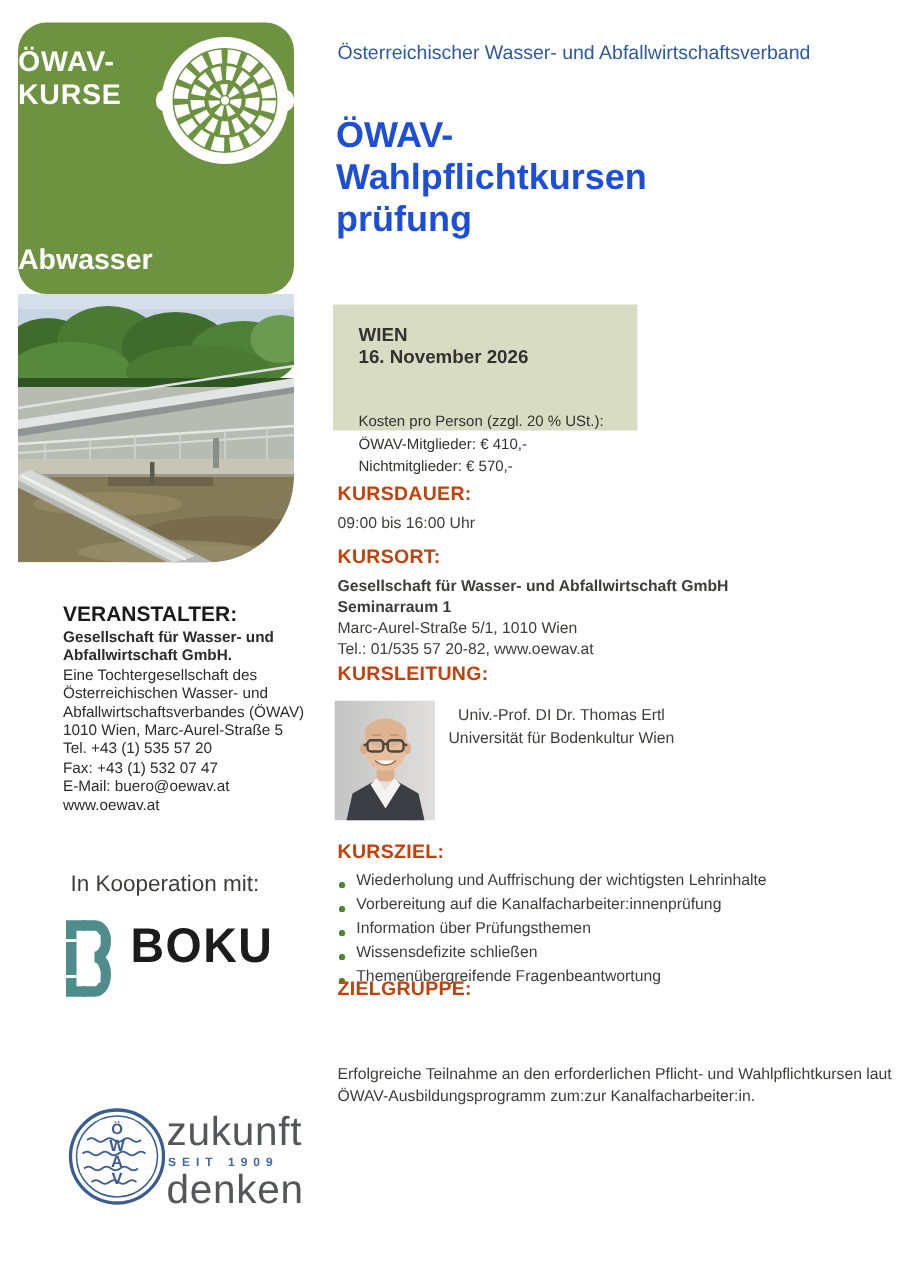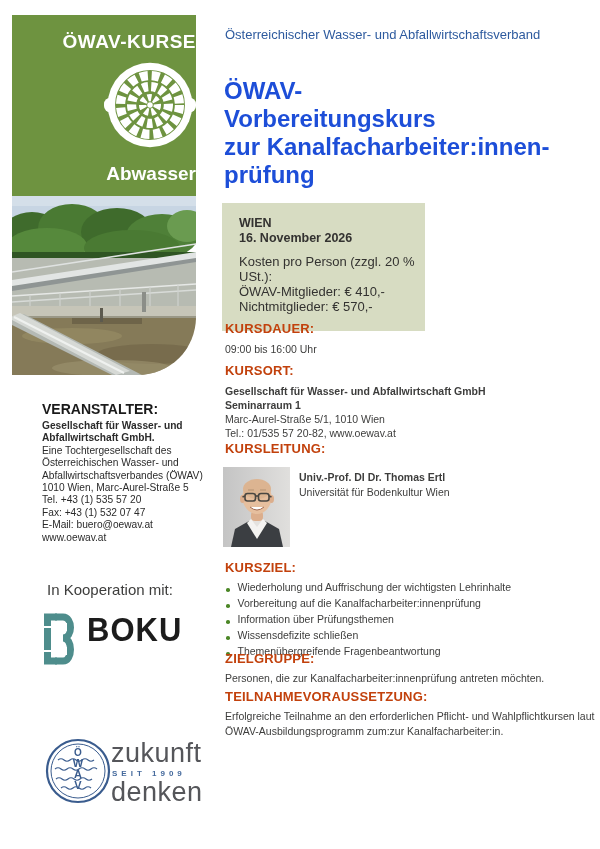--- a/index.html
+++ b/index.html
@@ -1,49 +1,49 @@
 <!DOCTYPE html>
 <html><head>
 <meta charset="utf-8">
 <style>
   html,body{margin:0;padding:0;background:#fff;}
   .page{position:relative;width:600px;height:849px;background:#fff;overflow:hidden;
         font-family:"Liberation Sans", sans-serif;color:#3d3d3c;}
 
   
   .badge{position:absolute;left:12px;top:15px;width:184px;height:181px;background:#6e9340;
-         display:flex;flex-direction:column;align-items:flex-end;}
+         display:flex;flex-direction:row;align-items:flex-start;border-radius:19px;}
   .badge-title{margin-top:16px;font-size:19px;font-weight:bold;color:#fff;letter-spacing:.5px;}
   .badge-icon{margin-top:6px;}
   .badge-cat{position:absolute;bottom:11px;font-size:19px;font-weight:bold;color:#fff;margin-top:20px;}
 
   
   .photo{position:absolute;left:12px;top:196px;width:184px;height:179px;
          border-radius:0 0 58px 0;overflow:hidden;}
 
   
   .org-line{position:absolute;left:225px;top:27px;font-size:13px;color:#2d5a9e;}
   .main-title{position:absolute;left:224px;top:57px;font-size:24px;line-height:28px;
               font-weight:bold;color:#1d4ed8;margin-top:20px;}
 
   
-  .event-box{position:absolute;left:222px;top:203px;width:203px;height:128px;
+  .event-box{position:absolute;left:222px;top:203px;width:203px;height:84px;
              background:#d7dcc2;box-sizing:border-box;padding:13px 0 0 17px;color:#333230;}
   .event-city,.event-date{font-size:12.5px;font-weight:bold;line-height:15px;}
-  .event-cost{margin-top:8px;font-size:13px;line-height:15px;}
+  .event-cost{margin-top:28px;font-size:10px;line-height:15px;}
 
   
   .h-green{position:absolute;left:225px;font-size:13px;font-weight:bold;color:#c2410c;letter-spacing:.2px;}
   .body-txt{position:absolute;left:225px;font-size:10.5px;line-height:14px;color:#3d3d3c;}
   .bold-line{font-weight:bold;}
 
   .leader-row{position:absolute;left:223px;top:467px;display:flex;}
   .portrait{width:67px;height:80px;flex:0 0 auto;}
   .leader-meta{margin-left:9px;padding-top:3px;font-size:10.5px;line-height:15px;}
-  .leader-name{font-weight:bold;}
+  .leader-name{font-weight:normal;text-align:center;}
 
   .bullets{position:absolute;left:226px;top:579px;width:372px;}
   .bullet-item{display:flex;align-items:center;font-size:10.5px;line-height:16px;}
   .bullet-dot{width:3.5px;height:3.5px;border-radius:50%;background:#4c8727;margin:6px 8px 0 0;flex:0 0 auto;}
 
   
   .veranstalter-h{position:absolute;left:42px;top:401px;font-size:14px;font-weight:bold;color:#1a1a1a;}
   .veranstalter-body{position:absolute;left:42px;top:420px;font-size:10.2px;line-height:12.4px;color:#2b2b2b;}
   .koop-label{position:absolute;left:47px;top:581px;font-size:15px;color:#3d3d3c;}
   .boku{position:absolute;left:42px;top:613px;display:flex;align-items:flex-start;}
@@ -124,22 +124,21 @@
       <line x1="2" y1="121" x2="112" y2="177" stroke="#eff1ef" stroke-width="2"></line>
 
       <rect x="88" y="112" width="3" height="14" fill="#5c5a4e"></rect>
       <rect x="130" y="96" width="4" height="20" fill="#8b8e88"></rect>
     </svg>
   </div>
 
   <div class="org-line">Österreichischer Wasser- und Abfallwirtschaftsverband</div>
   <div class="main-title">
     <div>ÖWAV-</div>
-    <div>Vorbereitungskurs</div>
-    <div>zur Kanalfacharbeiter:innen-</div>
+    <div>Wahlpflichtkursen</div>
     <div>prüfung</div>
   </div>
 
   <div class="event-box">
     <div class="event-city">WIEN</div>
     <div class="event-date">16. November 2026</div>
     <div class="event-cost">
       <div>Kosten pro Person (zzgl. 20 % USt.):</div>
       <div>ÖWAV-Mitglieder: € 410,-</div>
       <div>Nichtmitglieder: € 570,-</div>
@@ -219,23 +218,21 @@
         <span class="bullet-dot"></span>
         <span>Wissensdefizite schließen</span>
       </div>
     <div class="bullet-item">
         <span class="bullet-dot"></span>
         <span>Themenübergreifende Fragenbeantwortung</span>
       </div>
   </div>
 
   <div class="h-green" style="top:651px">ZIELGRUPPE:</div>
-  <div class="body-txt" style="top:671px;width:375px">Personen, die zur Kanalfacharbeiter:innenprüfung antreten möchten.</div>
-
-  <div class="h-green" style="top:689px">TEILNAHMEVORAUSSETZUNG:</div>
+
   <div class="body-txt" style="top:709px;width:378px;line-height:15px">Erfolgreiche Teilnahme an den erforderlichen Pflicht- und Wahlpflichtkursen laut ÖWAV-Ausbildungsprogramm zum:zur Kanalfacharbeiter:in.</div>
 
   <div class="veranstalter-h">VERANSTALTER:</div>
   <div class="veranstalter-body">
     <div class="bold-line">Gesellschaft für Wasser- und</div>
     <div class="bold-line">Abfallwirtschaft GmbH.</div>
     <div>Eine Tochtergesellschaft des</div>
     <div>Österreichischen Wasser- und</div>
     <div>Abfallwirtschaftsverbandes (ÖWAV)</div>
     <div>1010 Wien, Marc-Aurel-Straße 5</div>

